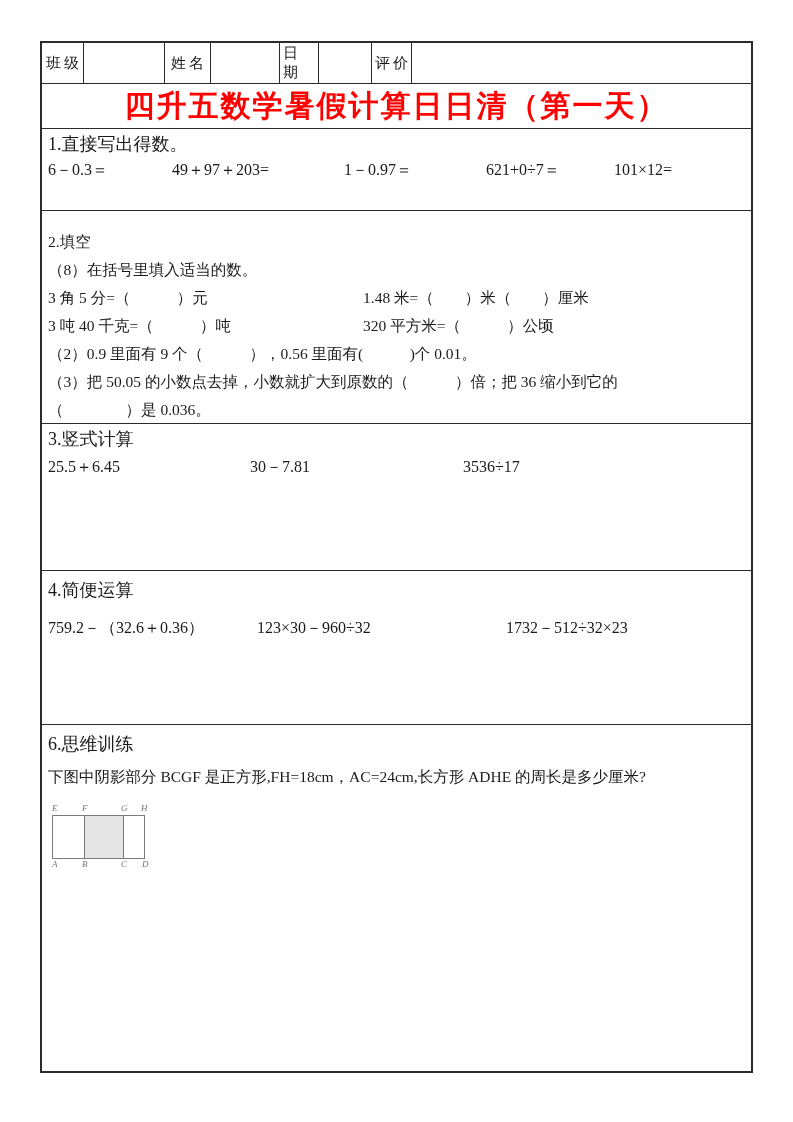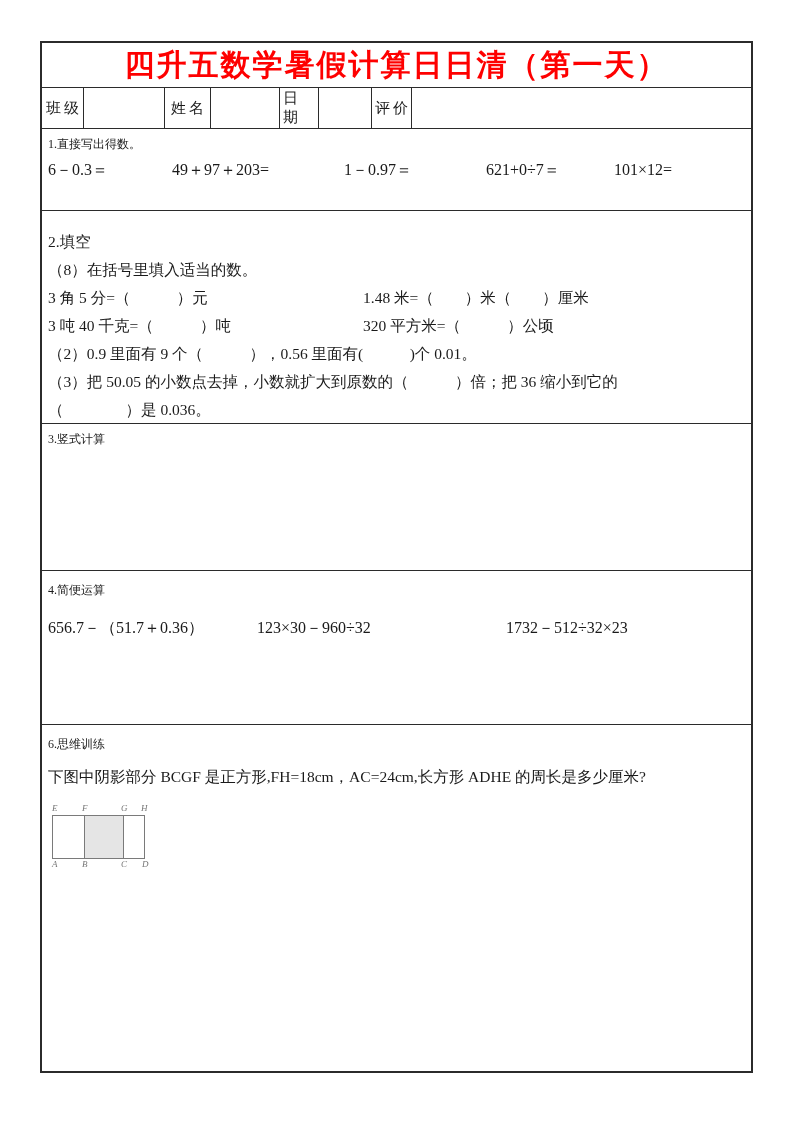--- a/index.html
+++ b/index.html
@@ -27,21 +27,21 @@
   
   .header-row { height: 41px; display: flex; align-items: stretch; }
   .hcell { border-right: 1px solid #2b2b2b; display: flex; align-items: center; justify-content: center; }
   .hcell:last-child { border-right: none; }
   .hlabel { font-size: 15px; letter-spacing: 3px; padding-left: 3px; }
   .c1 { width: 42px; } .c2 { width: 81px; } .c3 { width: 46px; } .c4 { width: 69px; }
   .c5 { width: 39px; } .c6 { width: 53px; } .c7 { width: 40px; } .c8 { flex: 1; }
 
   
   .sec { padding: 0 6px; }
-  .sec-heading { font-size: 12px; line-height: 26px; }
+  .sec-heading { font-size: 18px; line-height: 26px; }
   .s1 { height: 82px; padding-top: 2px; }
   .calc-grid { display: grid; grid-template-columns: 124px 172px 142px 128px 1fr; font-size: 16px; line-height: 26px; white-space: nowrap; }
   .s2 { height: 196px; margin-top: 17px; }
   .s2 .line { font-size: 15.5px; line-height: 28px; white-space: nowrap; }
   .two-col { display: grid; grid-template-columns: 315px 1fr; }
   .s3 { height: 147px; padding-top: 2px; }
   .vert-grid { display: grid; grid-template-columns: 202px 213px 1fr; font-size: 16px; line-height: 30px; white-space: nowrap; }
   .s4 { height: 154px; padding-top: 6px; }
   .simp-grid { display: grid; grid-template-columns: 209px 249px 1fr; font-size: 16px; line-height: 26px; margin-top: 12px; white-space: nowrap; }
   .s5 { height: 171px; padding-top: 4px; }
@@ -58,41 +58,41 @@
   .fig-left { width: 32px; border-right: 1px solid #7a7a7a; background: #fff; }
   .fig-mid { width: 39px; border-right: 1px solid #7a7a7a; }
   .fig-right { flex: 1; background: #fff; }
   .lE, .lA { left: 0px; } .lF, .lB { left: 30px; } .lG, .lC { left: 69px; } .lH { left: 89px; } .lD { left: 90px; }
 </style>
 </head>
 <body>
 
 <div class="wtable">
 
-  <div class="row title-row">
-    <span class="page-title" style="color: rgb(254, 0, 0);">四升五数学暑假计算日日清（第一天）</span>
-  </div>
-
   <div class="row header-row">
     <div class="hcell c1">
       <span class="hlabel">班级</span>
     </div>
     <div class="hcell c2"></div>
     <div class="hcell c3">
       <span class="hlabel">姓名</span>
     </div>
     <div class="hcell c4"></div>
     <div class="hcell c5">
       <span class="hlabel">日期</span>
     </div>
     <div class="hcell c6"></div>
     <div class="hcell c7">
       <span class="hlabel">评价</span>
     </div>
     <div class="hcell c8"></div>
+  </div>
+
+  <div class="row title-row">
+    <span class="page-title" style="color: rgb(254, 0, 0);">四升五数学暑假计算日日清（第一天）</span>
   </div>
 
   <div class="row sec s1">
     <div class="sec-heading">1.直接写出得数。</div>
     <div class="calc-grid">
       <span>6－0.3＝</span>
       <span>49＋97＋203=</span>
       <span>1－0.97＝</span>
       <span>621+0÷7＝</span>
       <span>101×12=</span>
@@ -110,26 +110,31 @@
       <span>3 吨 40 千克=（　　　）吨</span>
       <span>320 平方米=（　　　）公顷</span>
     </div>
     <div class="line">（2）0.9 里面有 9 个（　　　），0.56 里面有(　　　)个 0.01。</div>
     <div class="line">（3）把 50.05 的小数点去掉，小数就扩大到原数的（　　　）倍；把 36 缩小到它的</div>
     <div class="line">（　　　　）是 0.036。</div>
   </div>
 
   <div class="row sec s3">
     <div class="sec-heading">3.竖式计算</div>
+    <div class="vert-grid">
+      <span>25.5＋6.45</span>
+      <span>30－7.81</span>
+      <span>3536÷17</span>
+    </div>
   </div>
 
   <div class="row sec s4">
     <div class="sec-heading">4.简便运算</div>
     <div class="simp-grid">
-      <span>656.7－（51.7＋0.36）</span>
+      <span>759.2－（32.6＋0.36）</span>
       <span>123×30－960÷32</span>
       <span>1732－512÷32×23</span>
     </div>
   </div>
 
 
   <div class="row sec s6">
     <div class="sec-heading">6.思维训练</div>
     <div class="s6-text">下图中阴影部分 BCGF 是正方形,FH=18cm，AC=24cm,长方形 ADHE 的周长是多少厘米?</div>
     <div class="figure">

